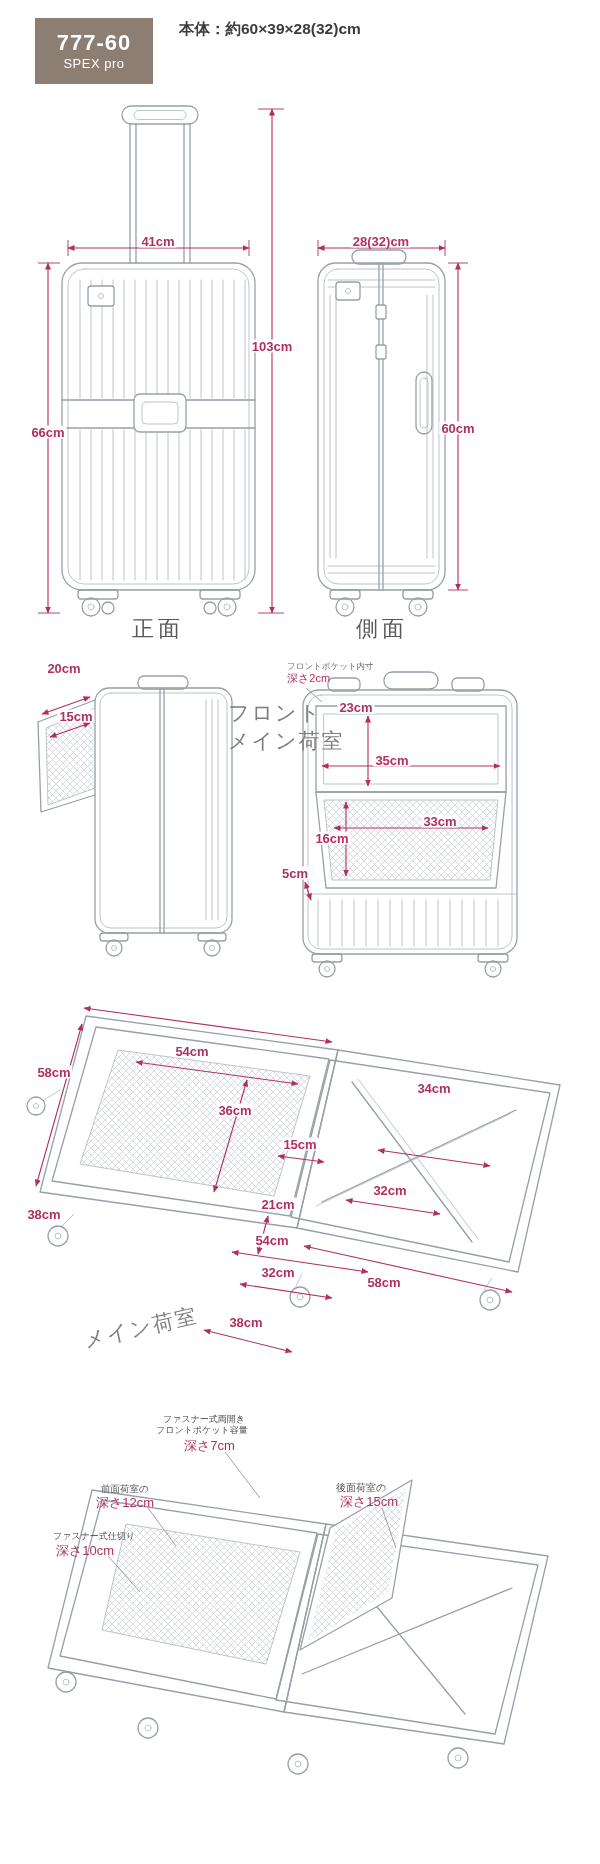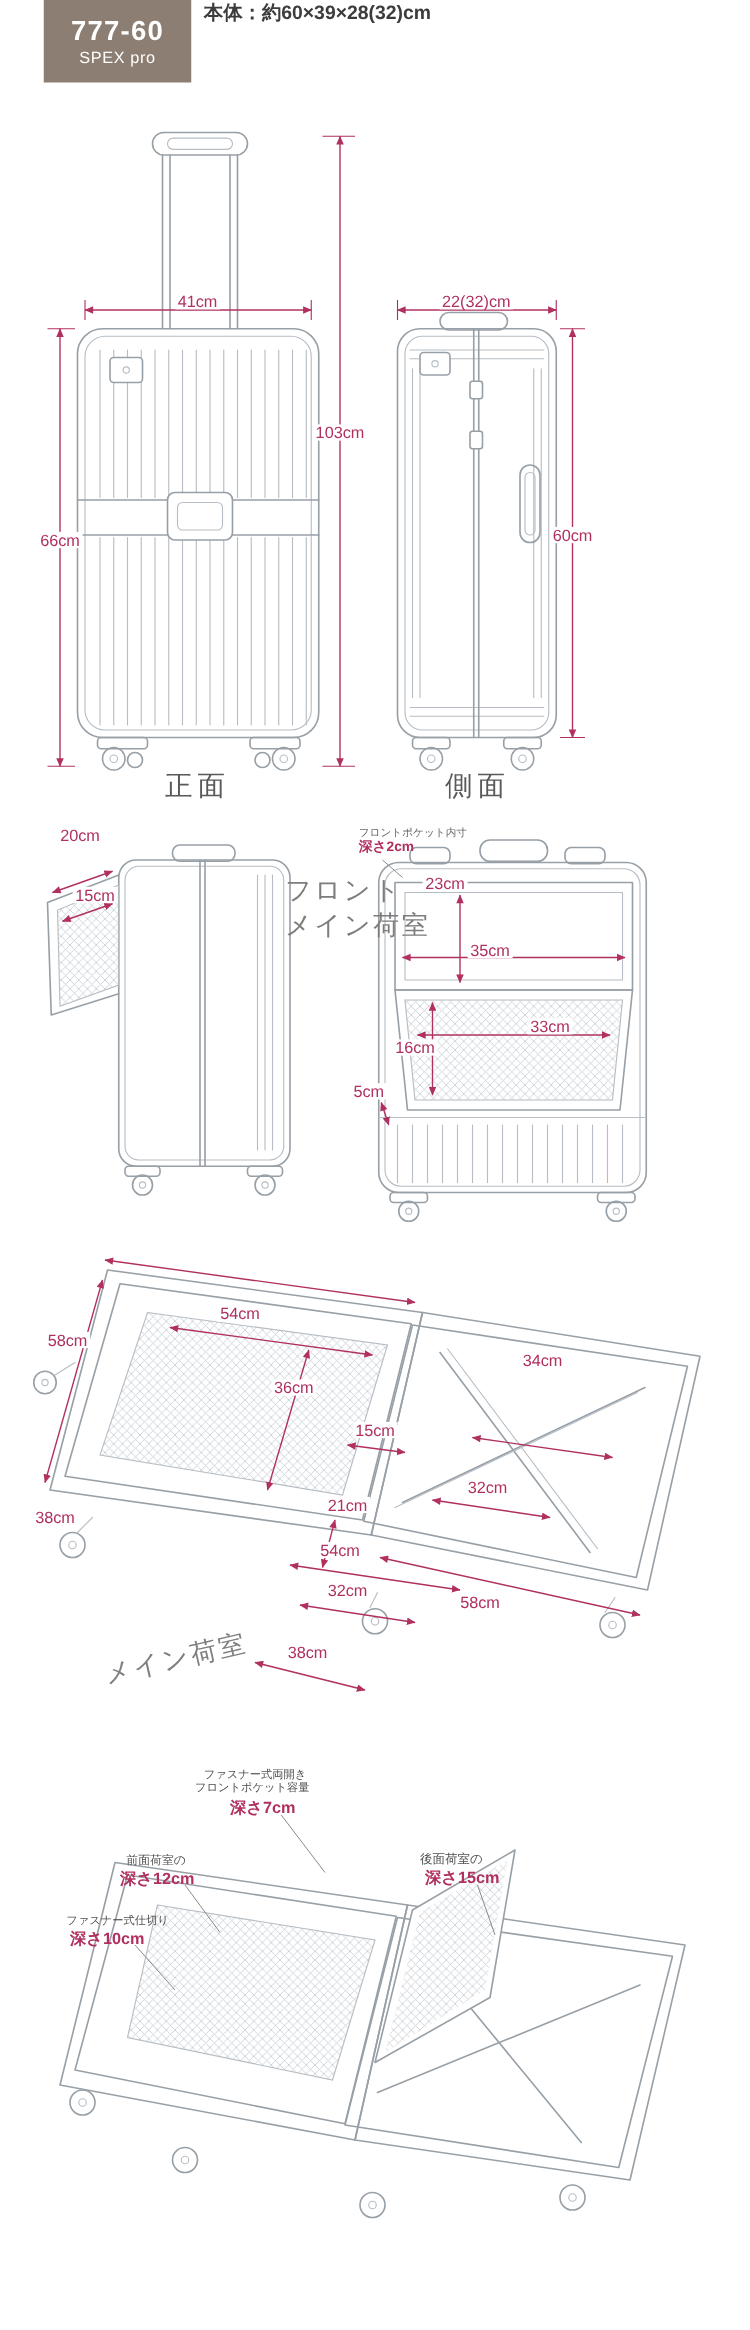--- a/index.html
+++ b/index.html
@@ -1,42 +1,42 @@
 <!DOCTYPE html>
 <html><head>
 <meta charset="utf-8">
 <style>
   *{margin:0;padding:0;box-sizing:border-box}
   html,body{background:#fff}
   body{font-family:"Liberation Sans","DejaVu Sans",sans-serif}
   .page{position:relative;width:600px;height:1864px;background:#fff;overflow:hidden}
   
-  .hdr{position:absolute;left:35px;top:0;display:flex;gap:10px}
+  .hdr{position:absolute;left:35px;top:18px;display:flex;gap:26px}
   .badge{width:118px;height:66px;background:#8c7e73;color:#fff;display:flex;flex-direction:column;align-items:center;justify-content:center;gap:3px;flex:none}
   .badge-model{font-size:22px;font-weight:bold;letter-spacing:1px;line-height:1}
   .badge-series{font-size:13px;line-height:1;letter-spacing:0.5px}
   .specs{display:flex;flex-direction:column;justify-content:space-between;padding:1px 0}
   .spec-line{font-size:15.5px;color:#3c3c3c;font-weight:600;line-height:1.3;white-space:nowrap}
   .spec-row{display:flex;gap:26px}
   
   svg.art{position:absolute;left:0;top:0}
   .ln{fill:none;stroke:#98a0a7;stroke-width:1.3;stroke-linecap:round;stroke-linejoin:round}
   .ln2{fill:none;stroke:#b6bdc4;stroke-width:0.9;stroke-linecap:round;stroke-linejoin:round}
   .wf{fill:#fff}
   .dl{stroke:#b03060;stroke-width:1.1;marker-start:url(#ms);marker-end:url(#me)}
   .tk{stroke:#b03060;stroke-width:0.9}
   .ld{stroke:#8a8a8a;stroke-width:0.8;fill:none}
   
-  .dim{position:absolute;transform:translate(-50%,-50%);color:#b03060;font-weight:normal;font-size:13px;line-height:1;background:#fff;padding:0 2px;white-space:nowrap}
+  .dim{position:absolute;transform:translate(-50%,-50%);color:#b03060;font-weight:bold;font-size:13px;line-height:1;background:#fff;padding:0 2px;white-space:nowrap}
   .caption{position:absolute;transform:translateX(-50%);color:#595959;font-size:22px;letter-spacing:4px;white-space:nowrap;line-height:1}
   .pocket-caption-line{position:absolute;color:#7d7d7d;font-size:21px;letter-spacing:2px;white-space:nowrap;line-height:1}
   .main-caption{position:absolute;color:#7f7f7f;font-size:21px;letter-spacing:2px;white-space:nowrap;line-height:1;transform:rotate(-13deg);transform-origin:left center}
   .note-t{position:absolute;color:#6a6a6a;font-size:8.5px;line-height:1;white-space:nowrap}
   .anno{position:absolute;color:#4f4f4f;font-size:9px;line-height:1;white-space:nowrap}
-  .anno-v{position:absolute;color:#b03060;font-size:13px;font-weight:bold;line-height:1;white-space:nowrap}
+  .anno-v{position:absolute;color:#b03060;font-size:13px;font-weight:normal;line-height:1;white-space:nowrap}
 </style>
 </head>
 <body>
 
 <div class="page">
 
   <div class="hdr">
     <div class="badge">
       <div class="badge-model">777-60</div>
       <div class="badge-series">SPEX pro</div>
@@ -211,21 +211,21 @@
         <circle class="ln2" cx="458" cy="1758" r="3"></circle>
     </g>
     <g>
       <path class="ld" d="M225,1452L260,1498M148,1508L176,1546M108,1556L140,1592M382,1508L396,1548"></path>
     </g>
   </svg>
 
   <span class="dim" style="left:158px;top:241px">41cm</span>
   <span class="dim" style="left:272px;top:346px">103cm</span>
   <span class="dim" style="left:48px;top:432px">66cm</span>
-  <span class="dim" style="left:381px;top:241px">22(32)cm</span>
+  <span class="dim" style="left:381px;top:241px">28(32)cm</span>
   <span class="dim" style="left:458px;top:428px">60cm</span>
   <span class="caption" style="left:158px;top:618px">正面</span>
   <span class="caption" style="left:382px;top:618px">側面</span>
 
   <span class="dim" style="left:64px;top:668px">20cm</span>
   <span class="dim" style="left:76px;top:716px">15cm</span>
   <span class="pocket-caption-line" style="left:228px;top:702px">フロント</span>
   <span class="pocket-caption-line" style="left:228px;top:730px">メイン荷室</span>
   <span class="note-t" style="left:287px;top:662px">フロントポケット内寸</span>
   <span class="anno-v" style="left:287px;top:673px;font-size:11px">深さ2cm</span>

